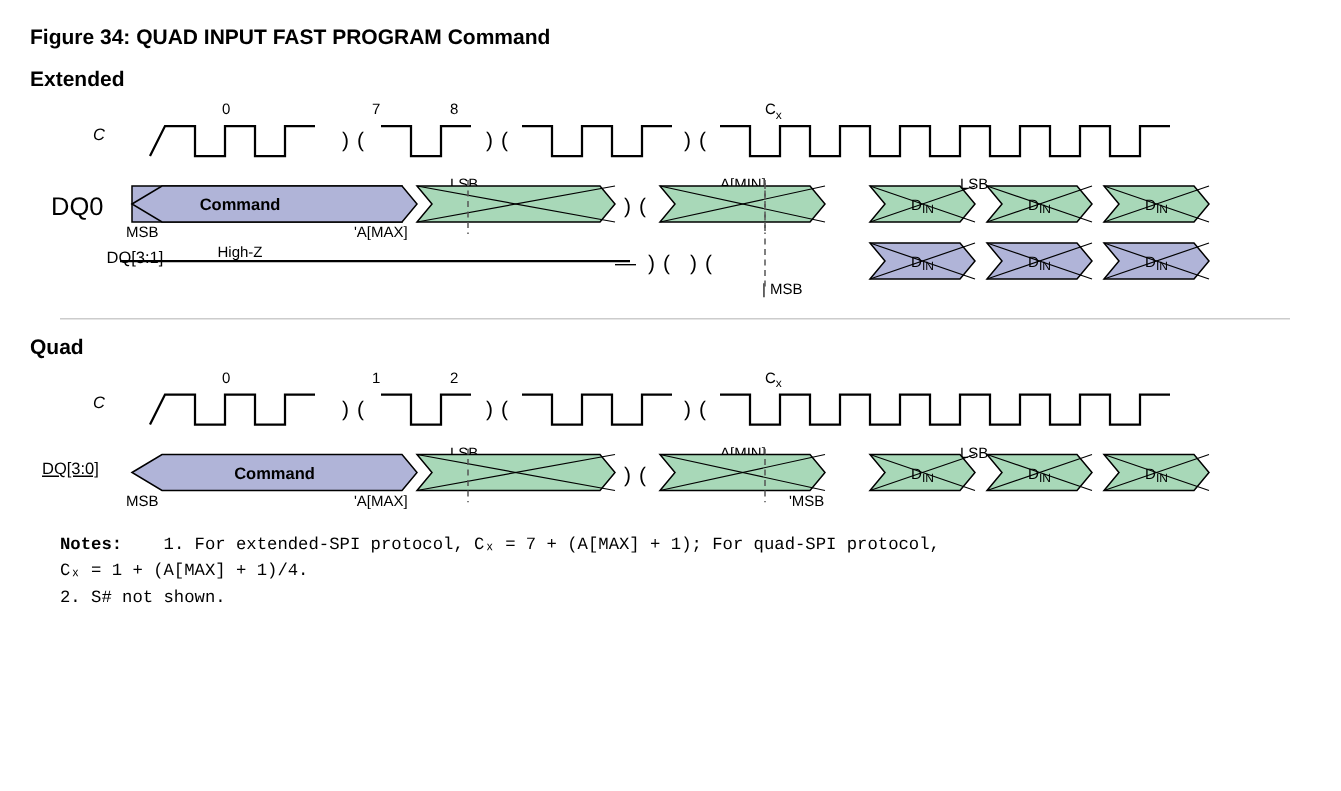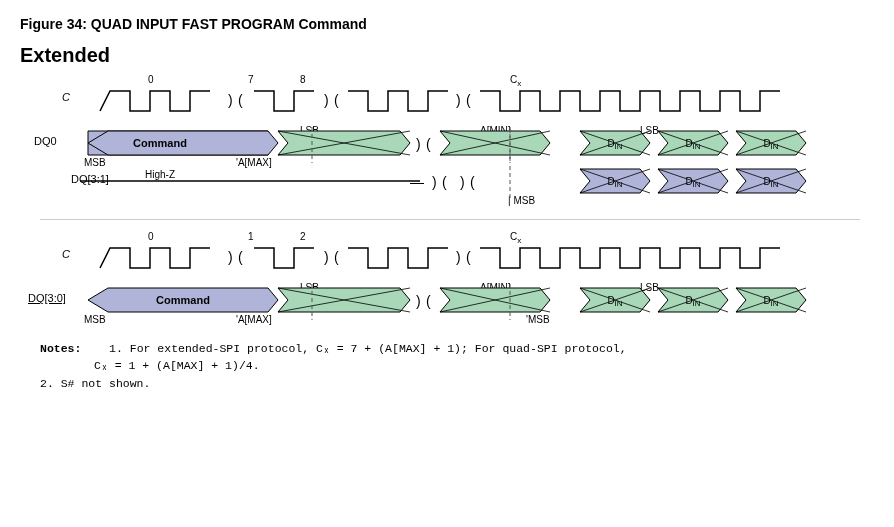--- a/index.html
+++ b/index.html
@@ -11,21 +11,21 @@
       width: 894px;
       min-height: 527px;
       padding: 16px 20px;
     }
     .figure-title {
       font-weight: bold;
       font-size: 14px;
       margin-bottom: 12px;
     }
     .section-label {
-      font-size: 20px;
+      font-size: 14px;
       font-weight: bold;
       margin-bottom: 6px;
     }
     .section-block {
       margin-bottom: 18px;
     }
     .notes-section {
       margin-top: 10px;
       margin-left: 20px;
       font-size: 11.5px;
@@ -90,21 +90,21 @@
       <text x="376" y="32" font-size="14" fill="#000">)</text>
       <text x="386" y="32" font-size="14" fill="#000">(</text>
 
       <polyline class="solid-line" points="
         400,18 420,18 420,38 440,38 440,18 460,18 460,38 480,38 480,18 500,18 500,38 520,38 520,18 540,18 540,38 560,38 560,18 580,18 580,38 600,38 600,18 620,18 620,38 640,38 640,18 660,18 660,38 680,38 680,18 700,18
       "></polyline>
     </svg>
   </div>
 
   <div style="position:relative; height:36px; margin-left:60px; margin-bottom:2px;">
-    <span style="position:absolute;left:-46px;top:8px;font-size:11px;">DQ0</span>
+    <span style="position:absolute;left:-46px;top:8px;font-size:17px;">DQ0</span>
 
     <span style="position:absolute;left:4px;top:30px;font-size:10px;">MSB</span>
 
     <span style="position:absolute;left:156px;top:30px;font-size:10px;">'A[MAX]</span>
 
     <span style="position:absolute;left:220px;top:-2px;font-size:10px;">LSB</span>
 
     <span style="position:absolute;left:400px;top:-2px;font-size:10px;">A[MIN]</span>
 
     <span style="position:absolute;left:560px;top:-2px;font-size:10px;">LSB</span>
@@ -184,20 +184,21 @@
       <line x1="656" y1="4" x2="726" y2="28" stroke="#000" stroke-width="0.8"></line>
       <line x1="656" y1="28" x2="726" y2="4" stroke="#000" stroke-width="0.8"></line>
       <text x="691" y="20" text-anchor="middle" font-size="10">D<tspan font-size="8" dy="2">IN</tspan></text>
     </svg>
   </div>
 </div>
 
 <div style="border-top:1px solid #ccc; margin:6px 0 10px 20px; width:820px;"></div>
 
 <div class="section-block">
+  <div class="section-label">Quad</div>
 
   <div style="position:relative; height:50px; margin-left:60px; margin-bottom:4px;">
     <span style="position:absolute;left:-18px;top:18px;font-style:italic;font-size:11px;">C</span>
     <svg width="740" height="50" style="position:absolute;left:0;top:0;">
       <text x="68" y="10" class="num-label">0</text>
       <text x="168" y="10" class="num-label">1</text>
       <text x="220" y="10" class="num-label">2</text>
       <text x="430" y="10" class="num-label">C<tspan font-size="8" dy="3">x</tspan></text>
 
       <polyline class="solid-line" points="
@@ -276,16 +277,16 @@
       <line x1="232" y1="-14" x2="232" y2="36" class="dashed-line"></line>
     </svg>
   </div>
 </div>
 
 <div class="notes-section" style="margin-top:20px;font-family:Liberation Mono, monospace;">
   <span class="notes-title">Notes:</span>
   &nbsp;&nbsp;
   <span>1.  For extended-SPI protocol, Cₓ = 7 + (A[MAX] + 1); For quad-SPI protocol,</span>
   <br>
-  <span style="margin-left:54px;">    Cₓ = 1 + (A[MAX] + 1)/4.</span>
+  <span style="">    Cₓ = 1 + (A[MAX] + 1)/4.</span>
   <br>
   <span style="">2.  S# not shown.</span>
 </div>
 
 </body></html>

